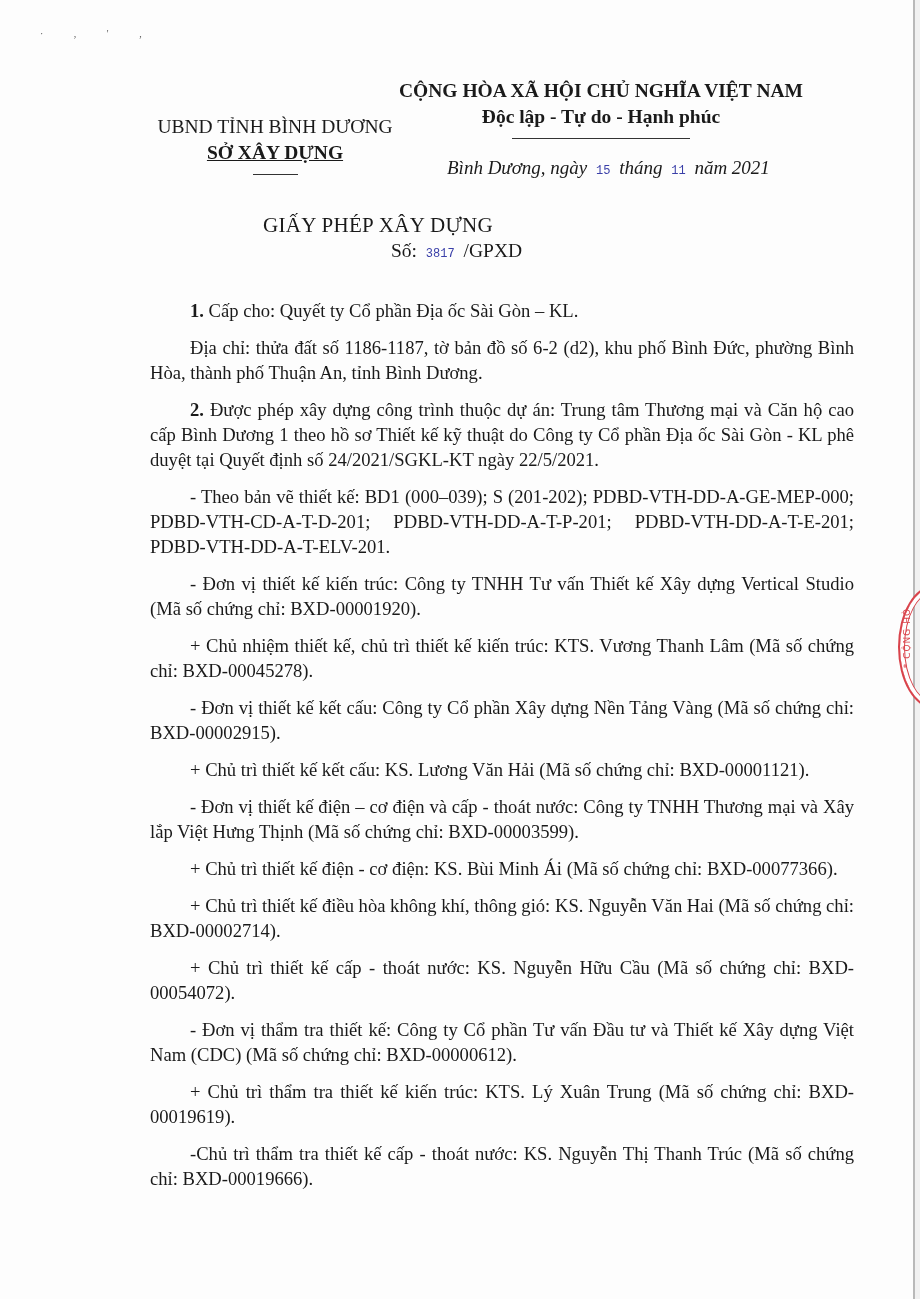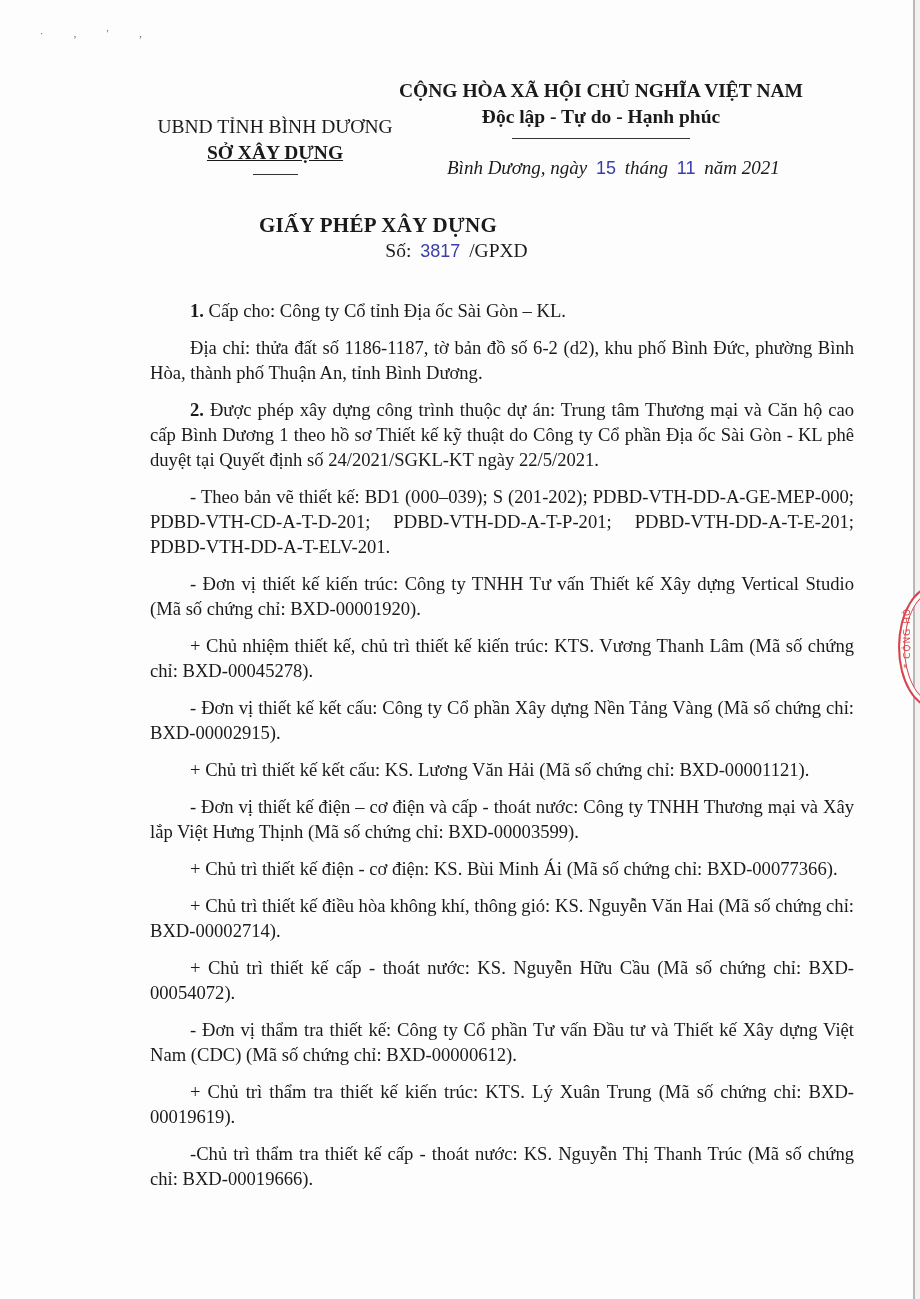--- a/index.html
+++ b/index.html
@@ -22,23 +22,23 @@
   .specks { position:absolute; left:40px; top:28px; font-size:10px; color:#555; letter-spacing:14px; }
 
   .header { position:absolute; top:78px; left:0; width:913px; }
   .hl { position:absolute; left:150px; width:250px; text-align:center; font-size:19.5px; line-height:26px; }
   .hr { position:absolute; left:384px; width:434px; text-align:center; font-size:19.5px; line-height:26px; font-weight:bold; }
   .hl .l1 { font-weight:normal;margin-top:36px; }
   .hl .l2 { font-weight:bold;text-decoration:underline; }
   .uline { height:1px; background:#333; margin:8px auto 0; }
 
   .date { position:absolute; top:157px; left:447px; font-style:italic; font-size:19px; }
-  .hand { color:#3a3fa8; font-family:Liberation Sans, sans-serif; font-style:normal; font-size:18px; padding:0 4px; }
+  .hand { color:#3a3fa8; font-family:Liberation Mono, monospace; font-style:normal; font-size:12px; padding:0 4px; }
 
-  .title { position:absolute; top:213px; left:0; width:756px; text-align:center; font-size:21px; font-weight:bold; letter-spacing:0.3px; }
+  .title { position:absolute; top:213px; left:0; width:756px; text-align:center; font-size:21px; font-weight:normal; letter-spacing:0.3px; }
   .number { position:absolute; top:240px; left:0; width:913px; text-align:center; font-size:19.5px; }
 
   .body { position:absolute; top:298px; left:150px; width:704px; font-size:18.6px; line-height:25px; }
   .body p { margin:0 0 12px 0; text-indent:40px; text-align:justify; text-align-last:left; }
   .body b { font-weight:bold; }
 
   .stamp {
     position:absolute; left:898px; top:585px; width:70px; height:120px;
     border:2px solid #d9434b; border-radius:50%; box-shadow: inset 0 0 0 4px #fff, inset 0 0 0 5px #d9434b;
   }
@@ -74,21 +74,21 @@
 </div>
 
 <div class="title">GIẤY PHÉP XÂY DỰNG</div>
 <div class="number">
   <span>Số:</span>
   <span class="hand">3817</span>
   <span>/GPXD</span>
 </div>
 
 <div class="body">
-  <p><b>1.</b><span> Cấp cho: Công ty Cổ tỉnh Địa ốc Sài Gòn – KL.</span></p>
+  <p><b>1.</b><span> Cấp cho: Quyết ty Cổ phần Địa ốc Sài Gòn – KL.</span></p>
   <p><span>Địa chỉ: thửa đất số 1186-1187, tờ bản đồ số 6-2 (d2), khu phố Bình Đức, phường Bình Hòa, thành phố Thuận An, tỉnh Bình Dương.</span></p>
   <p><b>2.</b><span> Được phép xây dựng công trình thuộc dự án: Trung tâm Thương mại và Căn hộ cao cấp Bình Dương 1 theo hồ sơ Thiết kế kỹ thuật do Công ty Cổ phần Địa ốc Sài Gòn - KL phê duyệt tại Quyết định số 24/2021/SGKL-KT ngày 22/5/2021.</span></p>
   <p><span>- Theo bản vẽ thiết kế: BD1 (000–039); S (201-202); PDBD-VTH-DD-A-GE-MEP-000; PDBD-VTH-CD-A-T-D-201; PDBD-VTH-DD-A-T-P-201; PDBD-VTH-DD-A-T-E-201; PDBD-VTH-DD-A-T-ELV-201.</span></p>
   <p><span>- Đơn vị thiết kế kiến trúc: Công ty TNHH Tư vấn Thiết kế Xây dựng Vertical Studio (Mã số chứng chỉ: BXD-00001920).</span></p>
   <p><span>+ Chủ nhiệm thiết kế, chủ trì thiết kế kiến trúc: KTS. Vương Thanh Lâm (Mã số chứng chỉ: BXD-00045278).</span></p>
   <p><span>- Đơn vị thiết kế kết cấu: Công ty Cổ phần Xây dựng Nền Tảng Vàng (Mã số chứng chỉ: BXD-00002915).</span></p>
   <p><span>+ Chủ trì thiết kế kết cấu: KS. Lương Văn Hải (Mã số chứng chỉ: BXD-00001121).</span></p>
   <p><span>- Đơn vị thiết kế điện – cơ điện và cấp - thoát nước: Công ty TNHH Thương mại và Xây lắp Việt Hưng Thịnh (Mã số chứng chỉ: BXD-00003599).</span></p>
   <p><span>+ Chủ trì thiết kế điện - cơ điện: KS. Bùi Minh Ái (Mã số chứng chỉ: BXD-00077366).</span></p>
   <p><span>+ Chủ trì thiết kế điều hòa không khí, thông gió: KS. Nguyễn Văn Hai (Mã số chứng chỉ: BXD-00002714).</span></p>

